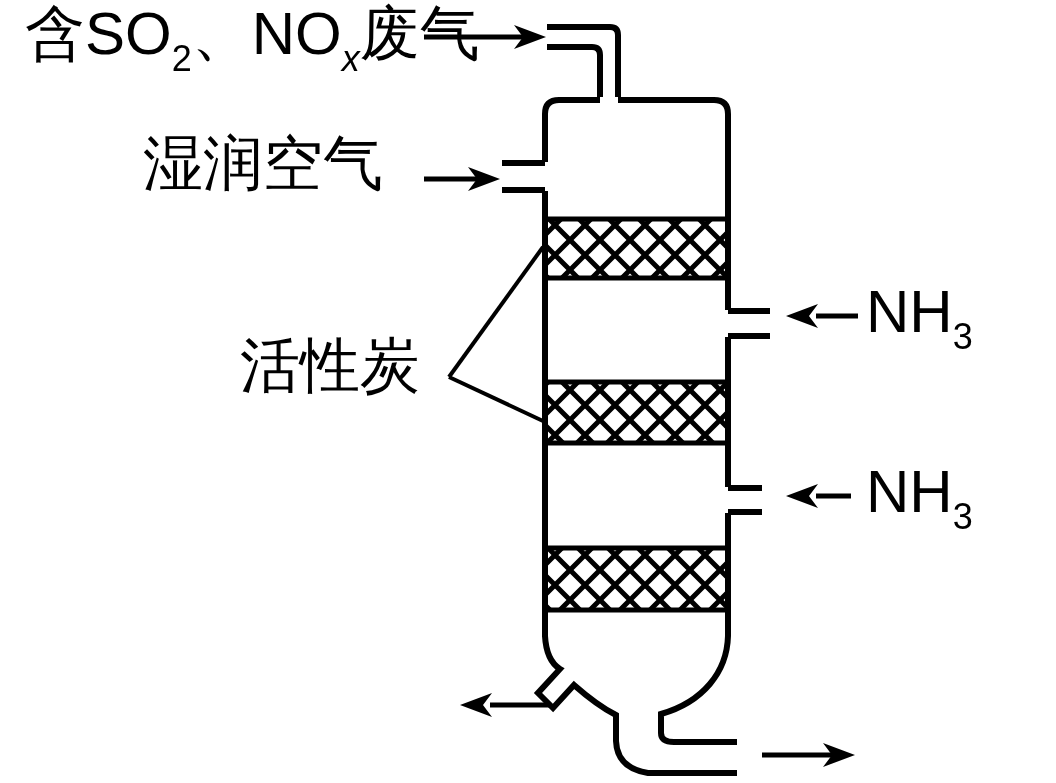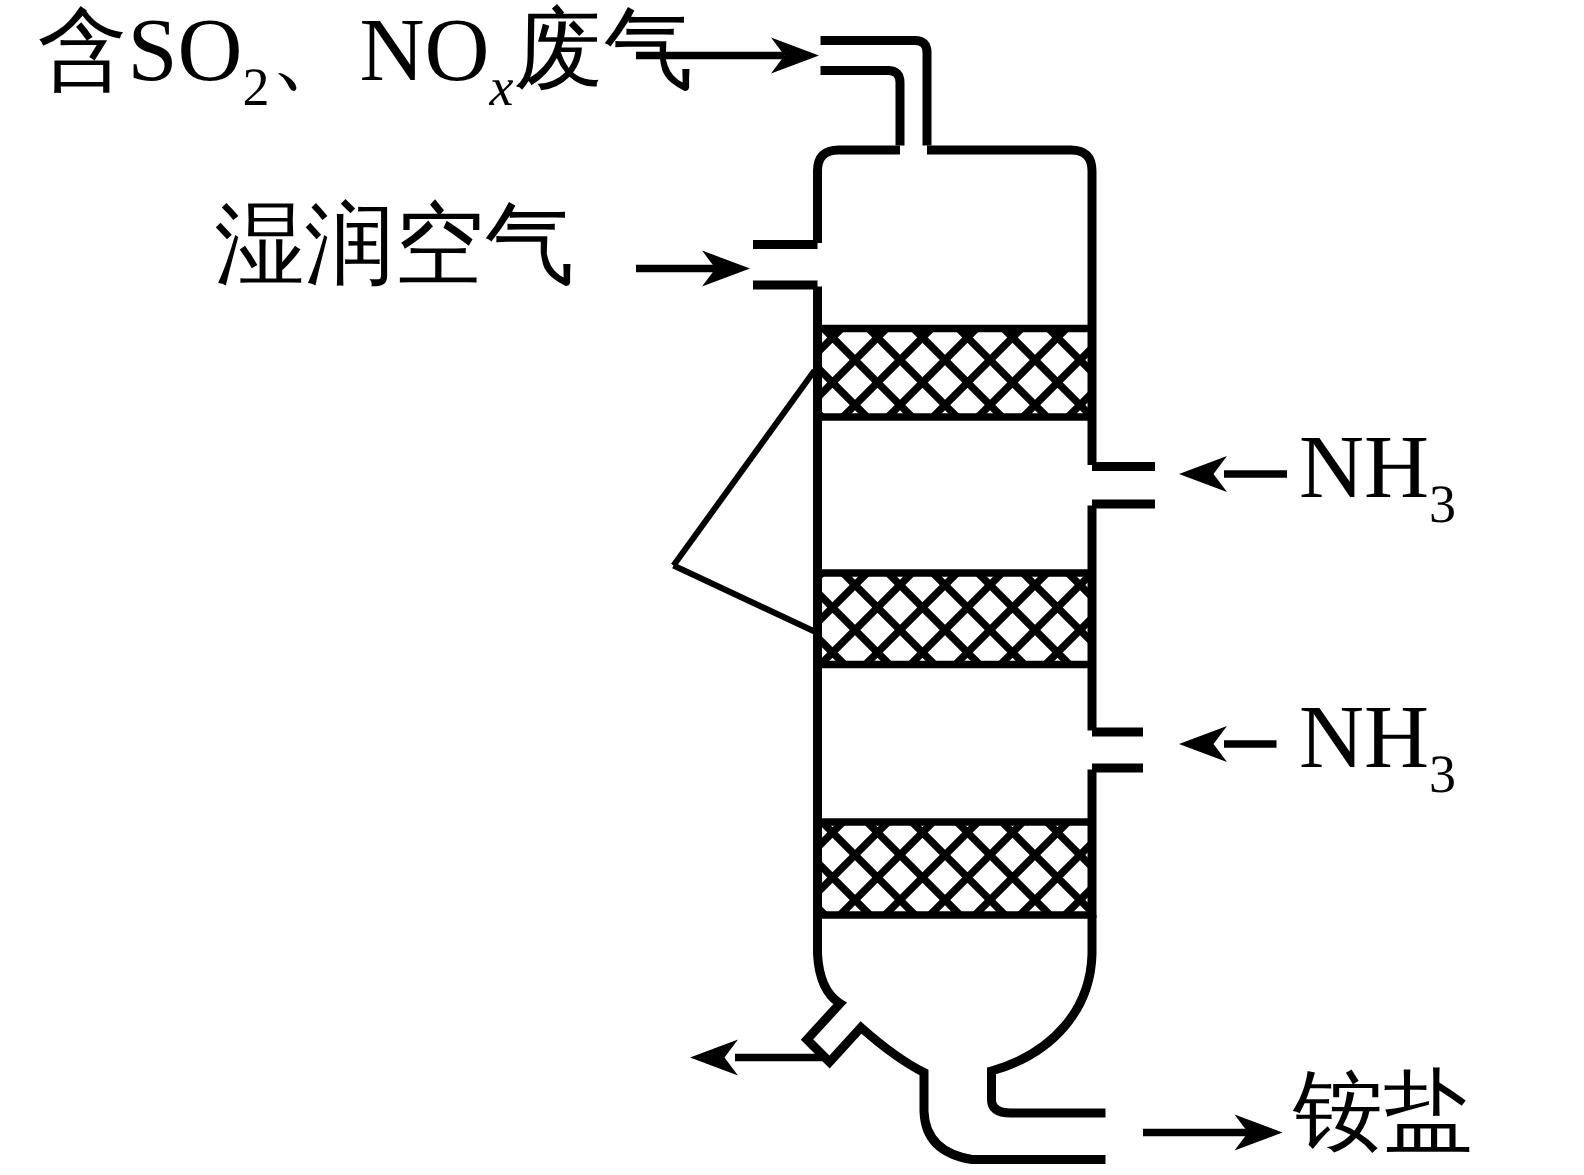--- a/index.html
+++ b/index.html
@@ -11,21 +11,21 @@
     overflow:hidden;
     font-family:"Liberation Serif","DejaVu Serif",serif;
   }
   #diagram-svg{position:absolute;left:0;top:0;}
   .label{
     position:absolute;
     color:#000;
     font-size:60px;
     line-height:1.05;
     white-space:nowrap;
-    font-family:Liberation Serif, serif;
+    font-family:Liberation Sans, sans-serif;
   }
   .label sub{
     font-size:0.60em;
     line-height:0;
     position:relative;
     bottom:-0.12em;
   }
   .it{font-style:italic;}
   .stroke{fill:none;stroke:#000;stroke-width:6;stroke-linejoin:miter;stroke-linecap:butt;}
   .pointer{fill:none;stroke:#000;stroke-width:4;}
@@ -119,25 +119,25 @@
       <polygon class="arrowhead" points="855,755 823,743 832,755 823,767"></polygon>
     </g>
   </svg>
 
   <div class="label" style="left:25px;top:2px">
     <span>含SO</span><sub>2</sub><span>、NO</span><sub class="it">x</sub><span>废气</span>
   </div>
 
   <div class="label" style="left:143px;top:132px">湿润空气</div>
 
+  <div class="label" style="left:240px;top:334px">活性炭</div>
 
   <div class="label" style="left:866px;top:280px">
     <span>NH</span><sub>3</sub>
   </div>
 
   <div class="label" style="left:866px;top:460px">
     <span>NH</span><sub>3</sub>
   </div>
 
 
-  <div class="label" style="left:862px;top:710px">铵盐</div>
 
 </div>
 
 </body></html>

